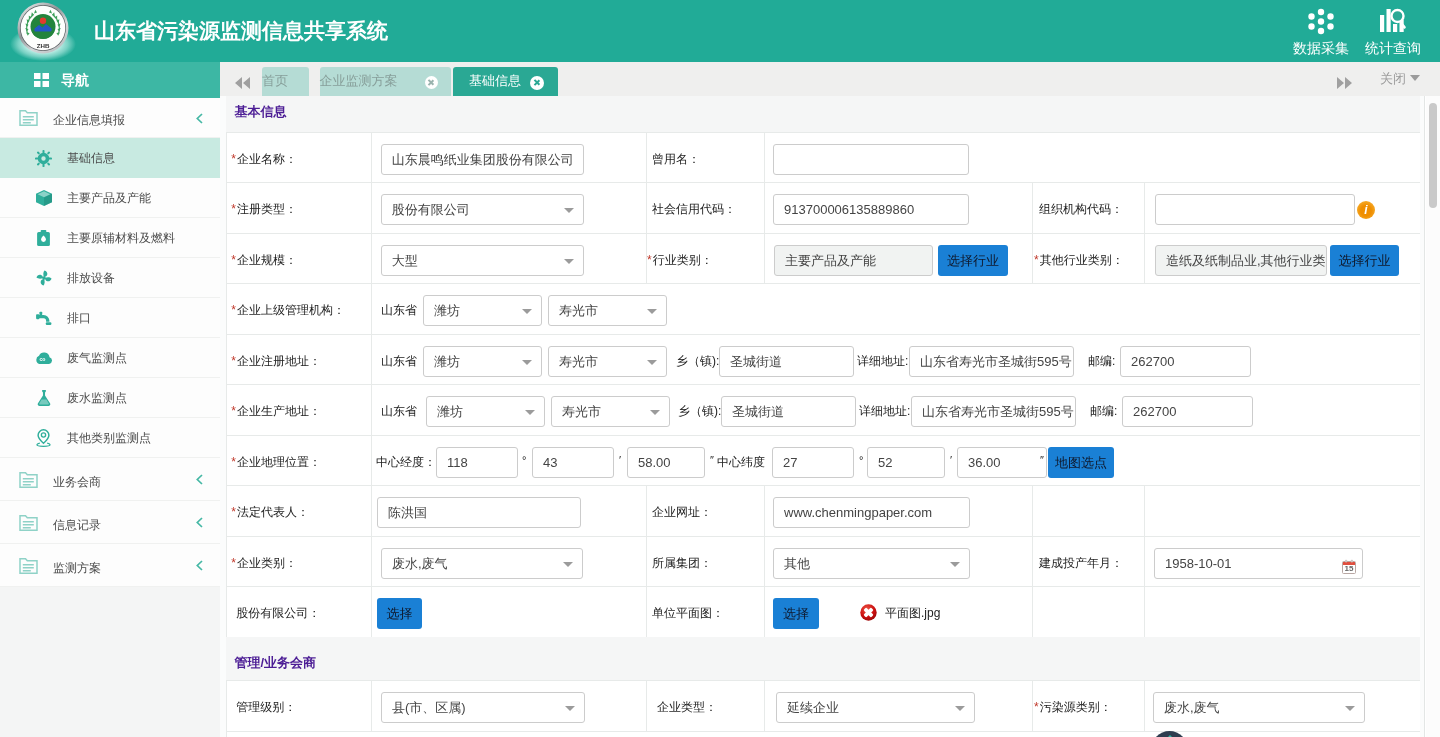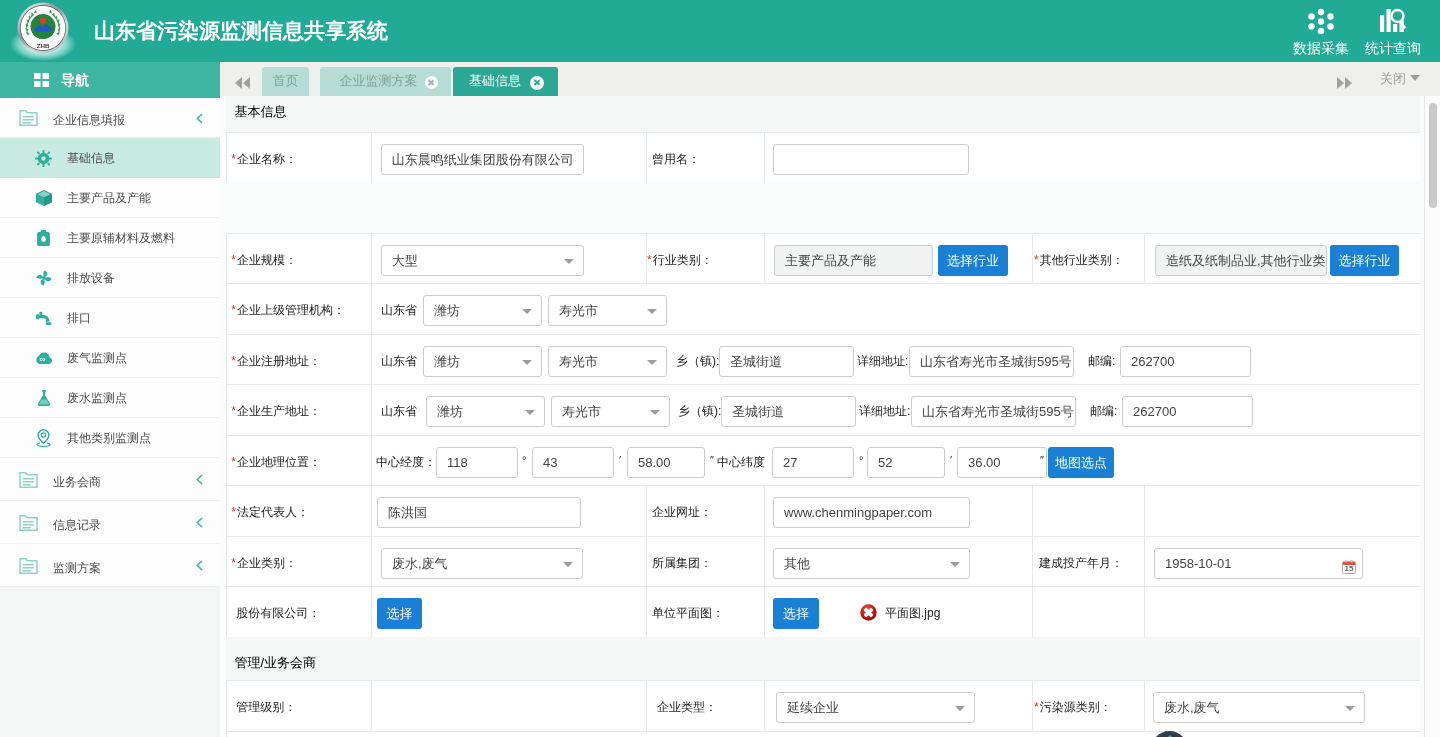--- a/index.html
+++ b/index.html
@@ -18,29 +18,29 @@
 .tclose:before,.tclose:after{content:"";position:absolute;left:5.7px;top:3px;width:1.6px;height:7px;background:#9ab3ae}
 .tclose:before{transform:rotate(45deg)}
 .tclose:after{transform:rotate(-45deg)}
 .tab.on .tclose:before,.tab.on .tclose:after{background:#2aa894}
 #sidebar{left:0;top:98px;width:220px;height:639px;background:#fdfdfd}
 .mi{position:absolute;left:0;width:220px;height:40px;border-bottom:1px solid #f0f1f0;font-size:12px;color:#4a4a4a}
 .mi .t{position:absolute;line-height:18px}
 .mi svg{position:absolute}
 .chev{position:absolute;left:196px;top:15px}
 #content{left:220px;top:96px;width:1205px;height:641px;background:#fbfcfc;border-right:1px solid #e3e6e5}
-.sechdr{position:absolute;left:5.5px;width:1194px;background:#f5f6f6;font-size:13px;font-weight:normal;color:#000000}
+.sechdr{position:absolute;left:5.5px;width:1194px;background:#f5f6f6;font-size:13px;font-weight:bold;color:#4c1d95}
 .row{position:absolute;left:5.5px;width:1194px;border-top:1px solid #e7eae9;border-left:1px solid #e7eae9;background:#fff}
 .lbl{position:absolute;font-size:12px;color:#222;line-height:18px;white-space:nowrap}
 .req:before{content:"*";color:#c0392b;margin-right:1px}
 .in{position:absolute;height:31px;background:#fff;border:1px solid #ccc;border-radius:3px;font-size:13px;color:#444;line-height:29px;padding-left:10px;white-space:nowrap;overflow:hidden}
 .ro{background:#f1f3f2}
 .dd:after,.dd2:after{content:"";position:absolute;right:9px;top:13px;border-left:5px solid transparent;border-right:5px solid transparent;border-top:5.5px solid #9b9b9b}
 .dd2:after{right:9px}
-.btn{position:absolute;height:31px;background:#1a80d5;border-radius:3px;color:#ffffff;font-size:13px;text-align:center;line-height:31px}
+.btn{position:absolute;height:31px;background:#1a80d5;border-radius:3px;color:#0f172a;font-size:13px;text-align:center;line-height:31px}
 .vl{position:absolute;width:1px;background:#e7eae9}
 </style>
 </head>
 <body>
 <div id="app">
   <div class="abs" id="hdr"></div>
   <svg class="abs" style="left:9px;top:0px" width="70" height="64" viewBox="0 0 70 64">
     <defs>
       <radialGradient id="glow" cx="50%" cy="50%" r="50%">
           <stop offset="40%" stop-color="#e8fffb" stop-opacity=".95"></stop>
@@ -118,22 +118,22 @@
           <rect x="8.5" y="0" width="6.5" height="6" fill="#fff"></rect>
           <rect x="0" y="8" width="6.5" height="6" fill="#fff"></rect>
           <rect x="8.5" y="8" width="6.5" height="6" fill="#fff"></rect>
         </svg></span>
       <span style="position:absolute;left:61px;top:10px">导航</span>
     </div>
   <div class="abs" id="tabbar">
     <svg class="abs" style="left:14.5px;top:15px" width="16" height="12" viewBox="0 0 16 12">
         <path fill="#a0a0a0" d="M7 0v12L0 6zM15 0v12L8 6z"></path>
       </svg>
-    <div class="tab off" style="left:42px;width:47px;text-align:center">首页</div>
-    <div class="tab off" style="left:99.5px;width:131.5px"><span style="margin-left:20px">企业监测方案</span><span class="tclose" style="left:105px"></span></div>
+    <div class="tab off" style="left:42px;width:47px;text-align:left">首页</div>
+    <div class="tab off" style="left:99.5px;width:131.5px"><span style="">企业监测方案</span><span class="tclose" style="left:105px"></span></div>
     <div class="tab on" style="left:233px;width:105.4px"><span style="margin-left:16px">基础信息</span><span class="tclose" style="left:77px;width:14px;height:14px"></span></div>
     <svg class="abs" style="left:1116px;top:15px" width="16" height="12" viewBox="0 0 16 12">
         <path fill="#a0a0a0" d="M1 0v12l7-6zM9 0v12l7-6z"></path>
       </svg>
     <div class="abs" style="left:1160px;top:8px;color:#9b9b9b;font-size:13px">关闭 <span style="display:inline-block;width:0;height:0;border-left:5px solid transparent;border-right:5px solid transparent;border-top:6px solid #9b9b9b;vertical-align:2px"></span></div>
   </div>
   <div class="abs" id="sidebar">
     <div class="mi" style="top:0;height:39.5px">
         <svg style="left:19px;top:11px" width="19" height="17" viewBox="0 0 19 17">
           <path fill="none" stroke="#8fd2c7" stroke-width="1.5" d="M1 1.8h5.5l1.8 2H18v12.4H1z"></path>
@@ -263,20 +263,34 @@
         <span style="position:absolute;left:9px;top:7px">基本信息</span>
       </div>
 <div class="row" style="top:35.5px;height:50.5px">
         <div class="vl" style="left:144.5px;top:0;height:50.5px"></div>
         <div class="vl" style="left:419.5px;top:0;height:50.5px"></div>
         <div class="vl" style="left:537.5px;top:0;height:50.5px"></div>
         <div class="lbl req" style="left:4.8px;top:17px">企业名称：</div>
         <div class="in" style="left:154.2px;top:11px;width:203px">山东晨鸣纸业集团股份有限公司</div>
         <div class="lbl" style="left:425.5px;top:17px">曾用名：</div>
         <div class="in" style="left:546.5px;top:11px;width:196px"></div>
+      </div>
+    <div class="row" style="top:86px;height:50.5px">
+        <div class="vl" style="left:144.5px;top:0;height:50.5px"></div>
+        <div class="vl" style="left:419.5px;top:0;height:50.5px"></div>
+        <div class="vl" style="left:537.5px;top:0;height:50.5px"></div>
+        <div class="vl" style="left:805.5px;top:0;height:50.5px"></div>
+        <div class="vl" style="left:917.5px;top:0;height:50.5px"></div>
+        <div class="lbl req" style="left:4.8px;top:17px">注册类型：</div>
+        <div class="in dd" style="left:154.2px;top:11px;width:203px">股份有限公司</div>
+        <div class="lbl" style="left:425.5px;top:17px">社会信用代码：</div>
+        <div class="in" style="left:546.5px;top:11px;width:196px">913700006135889860</div>
+        <div class="lbl" style="left:812.5px;top:17px">组织机构代码：</div>
+        <div class="in" style="left:928.5px;top:11px;width:200px"></div>
+        <div class="abs" style="left:1130.5px;top:18px;width:18px;height:18px;border-radius:50%;background:radial-gradient(circle at 50% 55%,#ef8e00 40%,#f6ab2a 75%);color:#fff;font-size:12px;font-weight:bold;text-align:center;line-height:18px;font-style:italic">i</div>
       </div>
     <div class="row" style="top:136.5px;height:50.5px">
         <div class="vl" style="left:144.5px;top:0;height:50.5px"></div>
         <div class="vl" style="left:419.5px;top:0;height:50.5px"></div>
         <div class="vl" style="left:537.5px;top:0;height:50.5px"></div>
         <div class="vl" style="left:805.5px;top:0;height:50.5px"></div>
         <div class="vl" style="left:917.5px;top:0;height:50.5px"></div>
         <div class="lbl req" style="left:4.8px;top:17px">企业规模：</div>
         <div class="in dd" style="left:154.2px;top:11px;width:203px">大型</div>
         <div class="lbl req" style="left:420.5px;top:17px">行业类别：</div>
@@ -398,20 +412,21 @@
     <div class="sechdr" style="top:540.5px;height:43.5px">
         <span style="position:absolute;left:9px;top:17px">管理/业务会商</span>
       </div>
     <div class="row" style="top:584px;height:50.5px">
         <div class="vl" style="left:144.5px;top:0;height:50.5px"></div>
         <div class="vl" style="left:419.5px;top:0;height:50.5px"></div>
         <div class="vl" style="left:537.5px;top:0;height:50.5px"></div>
         <div class="vl" style="left:805.5px;top:0;height:50.5px"></div>
         <div class="vl" style="left:917.5px;top:0;height:50.5px"></div>
         <div class="lbl" style="left:9.8px;top:17px">管理级别：</div>
+        <div class="in dd" style="left:154.5px;top:11px;width:204px">县(市、区属)</div>
         <div class="lbl" style="left:430.5px;top:17px">企业类型：</div>
         <div class="in dd" style="left:549.5px;top:11px;width:199px">延续企业</div>
         <div class="lbl req" style="left:807.5px;top:17px">污染源类别：</div>
         <div class="in dd" style="left:926.5px;top:11px;width:212px">废水,废气</div>
       </div>
     <div class="row" style="top:635px;height:6px"></div>
     <div class="abs" style="left:930.5px;top:634.5px;width:37px;height:7px;overflow:hidden">
         <div style="position:absolute;left:0;top:0;width:37px;height:37px;border-radius:50%;background:#2e3d4f"></div>
         <div style="position:absolute;left:12px;top:4px;width:0;height:0;border-left:7px solid transparent;border-right:7px solid transparent;border-bottom:7px solid #35b5a2"></div>
       </div>

